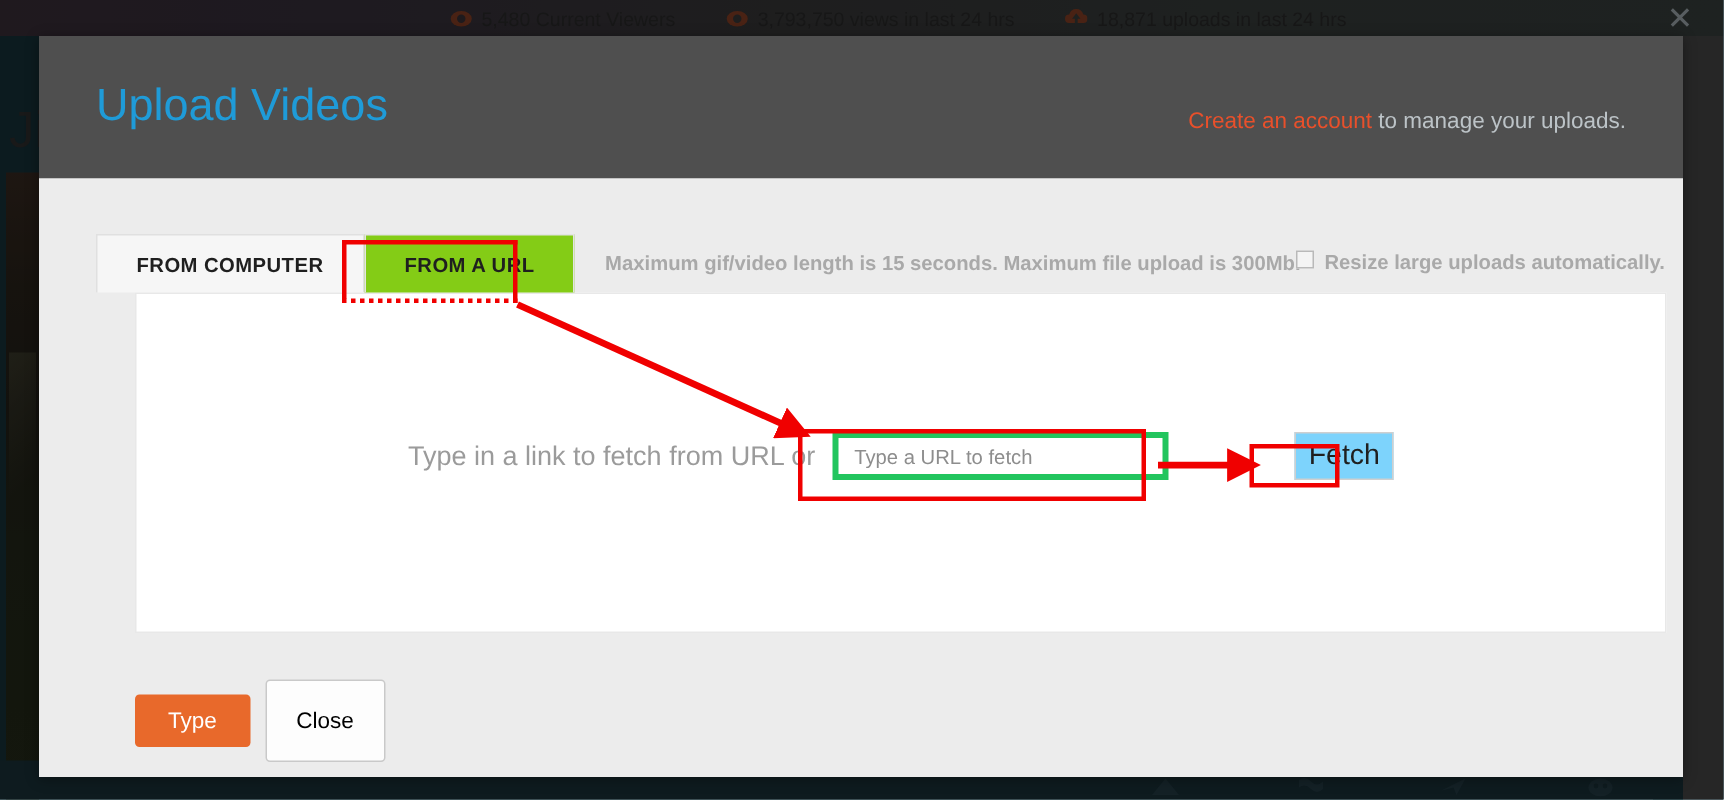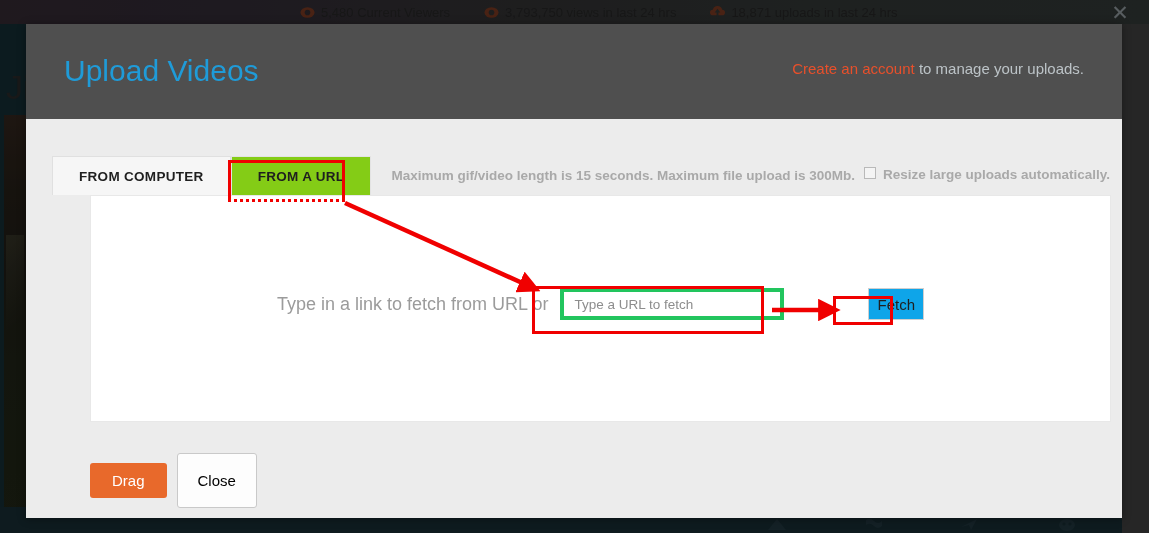--- a/index.html
+++ b/index.html
@@ -166,40 +166,40 @@
     left: 38px;
     top: 30px;
     font-size: 30px;
     color: #1f9bd8;
     font-weight: normal;
     margin: 0;
   }
   .header-note {
     position: absolute;
     right: 38px;
-    top: 36px;
+    top: 48px;
     font-size: 15px;
     color: #bcc3c7;
     white-space: nowrap;
   }
   .header-note a {
     color: #e8502b;
     text-decoration: none;
   }
 
   .modal-body {
     position: relative;
     height: 399px;
     background: #ececec;
   }
 
   
   .tab-row {
     position: absolute;
-    left: 26px;
+    left: 38px;
     top: 37px;
     right: 10px;
     height: 39px;
     display: flex;
     align-items: stretch;
   }
   .tab {
     display: flex;
     align-items: center;
     justify-content: center;
@@ -287,22 +287,22 @@
     font-family: "Liberation Sans", sans-serif;
     outline: none;
   }
   .url-input::placeholder { color: #8d8d8d; }
   .fetch-btn {
     margin-left: 84px;
     height: 32px;
     min-width: 54px;
     box-sizing: border-box;
     border: 1px solid #cfcfcf;
-    background: #0ea5e9;
-    font-size: 15px;
+    background: #7dd3fc;
+    font-size: 19px;
     color: #1f1f1f;
     font-family: "Liberation Sans", sans-serif;
     cursor: pointer;
     padding: 0 8px;
   }
 
   
   .footer-btns {
     position: absolute;
     left: 64px;
@@ -462,21 +462,21 @@
 
     <div class="drop-area">
       <div class="drop-inner">
         <span class="drop-text">Type in a link to fetch from URL or</span>
         <input class="url-input" type="text" placeholder="Type a URL to fetch" style="">
         <button class="fetch-btn">Fetch</button>
       </div>
     </div>
 
     <div class="footer-btns">
-      <button class="btn-done">Drag</button>
+      <button class="btn-done">Type</button>
       <button class="btn-close">Close</button>
     </div>
 
   </div>
 </div>
 
 <div class="anno" id="anno-tab"></div>
 <div class="anno" id="anno-url"></div>
 <div class="anno" id="anno-fetch"></div>
 

